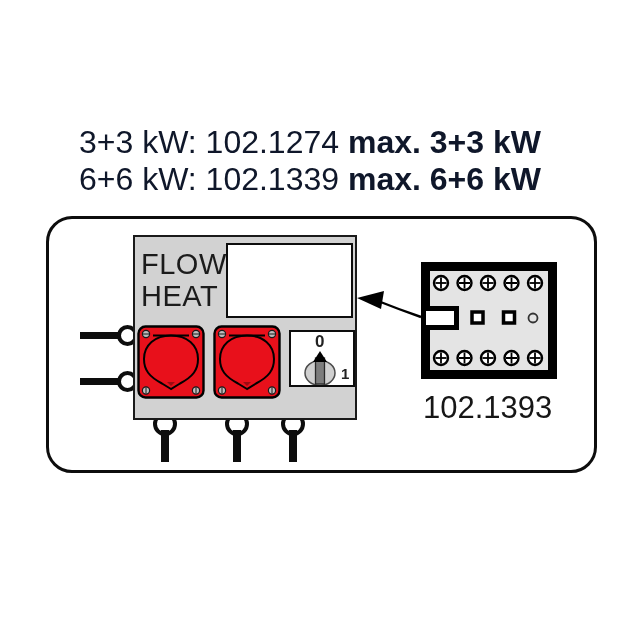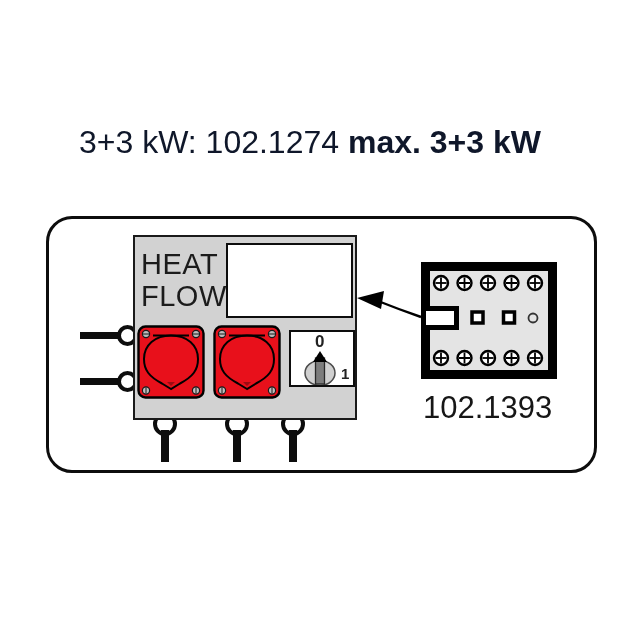--- a/index.html
+++ b/index.html
@@ -73,40 +73,41 @@
     <symbol id="screw-terminal" viewBox="0 0 18 18">
       <circle cx="9" cy="9" r="7" style="fill:#fff;stroke:#000;stroke-width:2.4"></circle>
       <line x1="3.5" y1="9" x2="14.5" y2="9" style="stroke:#000;stroke-width:1.8"></line>
       <line x1="9" y1="3.5" x2="9" y2="14.5" style="stroke:#000;stroke-width:1.8"></line>
     </symbol>
   </defs>
 </svg>
 
 <div class="abs hdr">
   <div><span>3+3 kW: 102.1274 </span><span class="b">max. 3+3 kW</span></div>
+  <div><span>6+6 kW: 102.1339 </span><span class="b">max. 6+6 kW</span></div>
 </div>
 
 <div class="abs frame"></div>
 
 <div class="abs cable-h" style="left:80px;top:332px;width:40px;"></div>
 <div class="abs ring" style="left:117px;top:325px;width:21px;height:21px;"></div>
 <div class="abs cable-h" style="left:80px;top:378px;width:40px;"></div>
 <div class="abs ring" style="left:117px;top:371px;width:21px;height:21px;"></div>
 
 <div class="abs ring" style="left:153px;top:412px;width:24px;height:24px;"></div>
 <div class="abs ring" style="left:225px;top:412px;width:24px;height:24px;"></div>
 <div class="abs ring" style="left:281px;top:412px;width:24px;height:24px;"></div>
 <div class="abs cable-v" style="left:161px;top:430px;height:32px;"></div>
 <div class="abs cable-v" style="left:233px;top:430px;height:32px;"></div>
 <div class="abs cable-v" style="left:289px;top:430px;height:32px;"></div>
 
 <div class="abs panel">
   <div class="abs heatflow">
+    <div>FLOW</div>
     <div>HEAT</div>
-    <div>FLOW</div>
   </div>
   <div class="abs display"></div>
 
   <svg class="abs socket" style="left:2px;" viewBox="0 0 68 74">
     <use href="#cee-socket" width="68" height="74"></use>
   </svg>
   <svg class="abs socket" style="left:78px;" viewBox="0 0 68 74">
     <use href="#cee-socket" width="68" height="74"></use>
   </svg>
 

